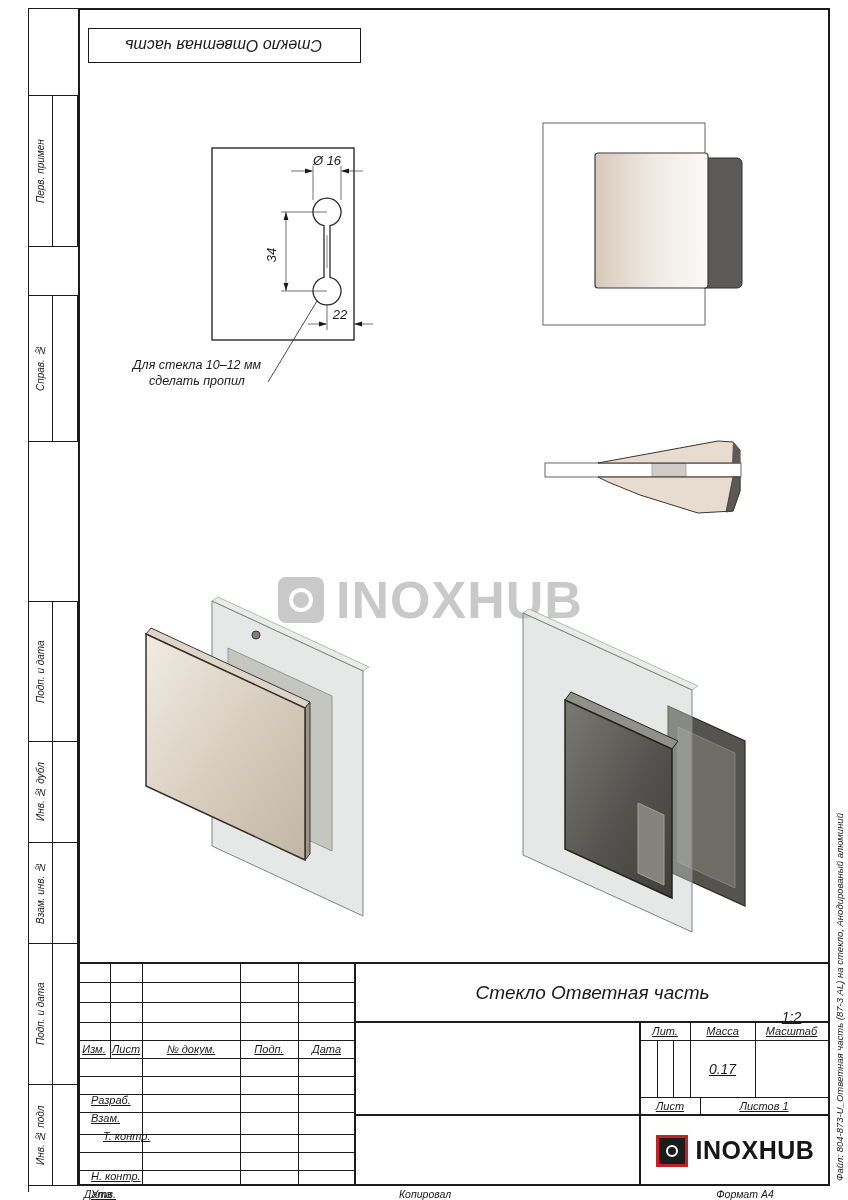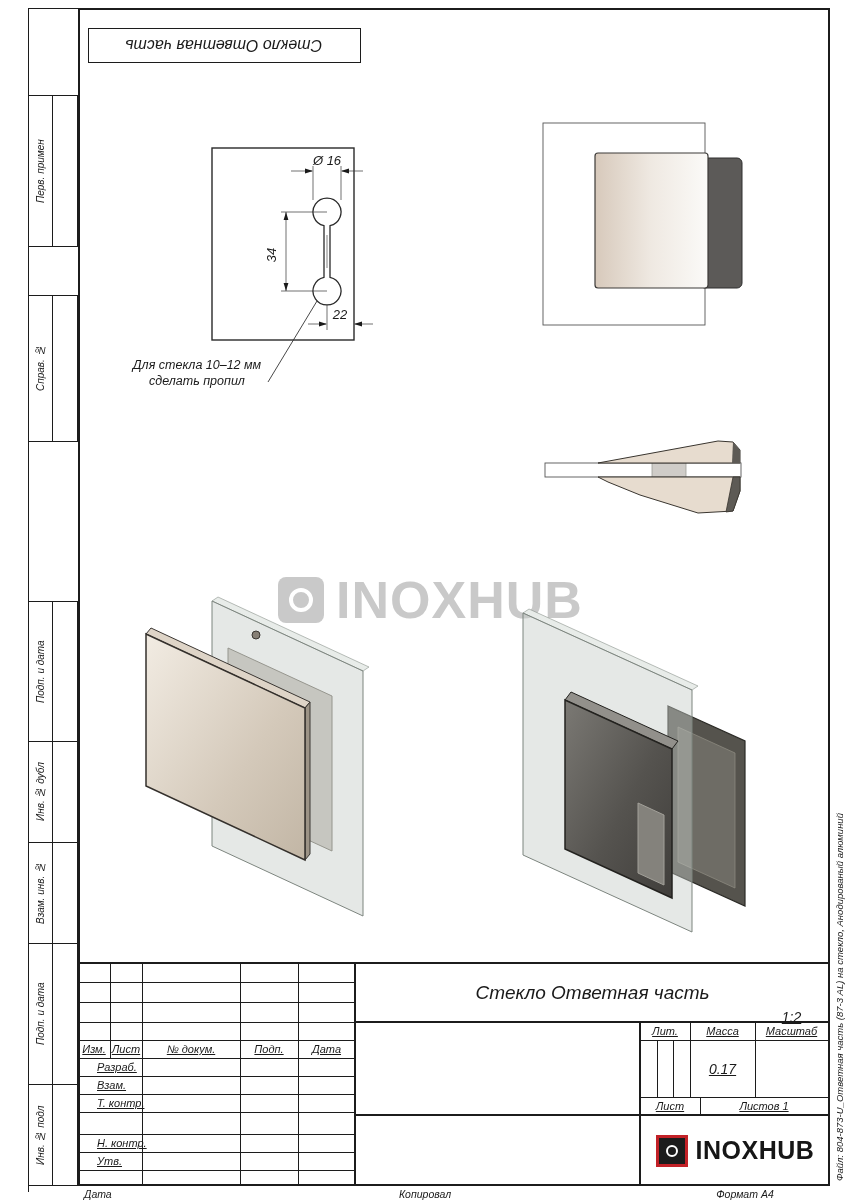--- a/index.html
+++ b/index.html
@@ -1,21 +1,21 @@
 <!DOCTYPE html>
 <html><head>
 <meta charset="utf-8">
 <style>
   html,body{margin:0;padding:0;background:#fff;}
   .sheet{position:relative;width:848px;height:1200px;background:#ffffff;
          font-family:"Liberation Sans",sans-serif;color:#1a1a1a;overflow:hidden;}
   svg text{font-family:"Liberation Sans",sans-serif;font-style:italic;fill:#1a1a1a;}
   .cell{position:absolute;display:flex;align-items:center;justify-content:center;
         font-style:italic;font-size:11px;white-space:nowrap;text-decoration:underline;}
-  .cell.left{justify-content:flex-start;padding-left:19px;box-sizing:border-box;}
+  .cell.left{justify-content:flex-start;padding-left:13px;box-sizing:border-box;margin-top:33px;}
   .vlabel{position:absolute;display:flex;align-items:center;justify-content:center;
           writing-mode:vertical-rl;transform:rotate(180deg);
           font-style:italic;font-size:10px;white-space:nowrap;}
   .stamp180{position:absolute;left:88px;top:28px;width:272px;height:34px;
             display:flex;align-items:center;justify-content:center;}
   .stamp180 span{transform:rotate(180deg);font-style:italic;font-size:16px;}
   .note{position:absolute;left:112px;top:358px;width:170px;text-align:center;
         font-style:italic;font-size:12.5px;line-height:1.25;}
   .watermark{position:absolute;left:278px;top:570px;display:flex;align-items:center;gap:12px;}
   .wm-icon{width:46px;height:46px;background:#c9c9c9;border-radius:8px;position:relative;}
@@ -219,21 +219,21 @@
   </svg>
 
   <div class="cell" style="left:78px;top:1040px;width:32px;height:18px">Изм.</div>
   <div class="cell" style="left:110px;top:1040px;width:32px;height:18px">Лист</div>
   <div class="cell" style="left:142px;top:1040px;width:98px;height:18px">№ докум.</div>
   <div class="cell" style="left:240px;top:1040px;width:58px;height:18px">Подп.</div>
   <div class="cell" style="left:298px;top:1040px;width:57px;height:18px">Дата</div>
 
   <div class="cell left" style="left:78px;top:1058px;width:64px;height:18px">Разраб.</div>
   <div class="cell left" style="left:78px;top:1076px;width:64px;height:18px">Взам.</div>
-  <div class="cell left" style="left:78px;top:1094px;width:64px;height:18px">Т. контр.</div>
+  <div class="cell left" style="left:90px;top:1094px;width:64px;height:18px">Т. контр.</div>
   <div class="cell left" style="left:78px;top:1134px;width:64px;height:18px">Н. контр.</div>
   <div class="cell left" style="left:78px;top:1152px;width:64px;height:18px">Утв.</div>
 
   <div class="tb-title">Стекло Ответная часть</div>
 
   <div class="cell" style="left:640px;top:1022px;width:50px;height:18px">Лит.</div>
   <div class="cell" style="left:690px;top:1022px;width:65px;height:18px">Масса</div>
   <div class="cell" style="left:755px;top:1022px;width:73px;height:18px">Масштаб</div>
   <div class="cell" style="left:690px;top:1040px;width:65px;height:57px;font-size:14px">0.17</div>
   <div class="cell" style="left:755px;top:988px;width:73px;height:57px;font-size:14px">1:2</div>

